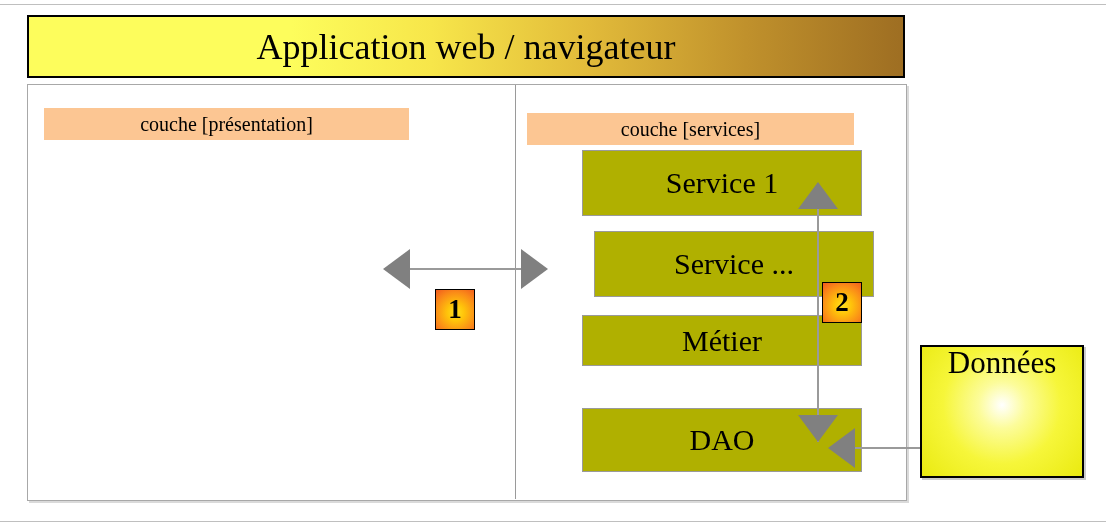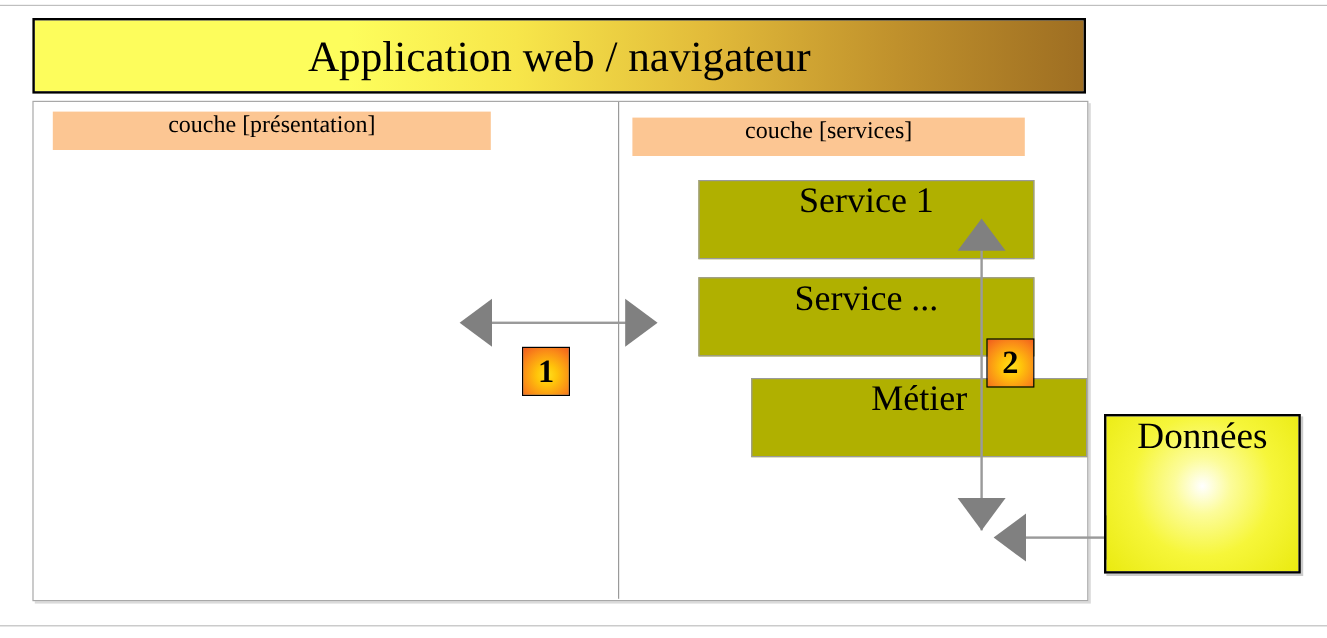--- a/index.html
+++ b/index.html
@@ -75,50 +75,52 @@
     width: 1px; height: 414px;
     background: #9a9a9a;
   }
 
   
   .layer-bar {
     position: absolute;
     height: 32px;
     background: #fcc693;
     display: flex;
-    align-items: flex-start;
-    justify-content: center;
+    align-items: center;
+    justify-content: center;
+    margin-top: 15px;
   }
   .layer-bar span {
     font-size: 20px;
     color: #000000;
     white-space: nowrap;
   }
   #layer-bar-presentation { left: 44px;  top: 93px; width: 365px; }
   #layer-bar-services     { left: 527px; top: 98px; width: 327px; }
 
   
   .svc-box {
     position: absolute;
     left: 582px;
     width: 280px;
     background: #b0b000;
     border: 1px solid #9a9a9a;
     box-sizing: border-box;
     display: flex;
+    align-items: center;
     justify-content: center;
   }
   .svc-box span {
     font-size: 30px;
     color: #000000;
     white-space: nowrap;
   }
   #svc-box-0 { top: 150px; height: 66px; }
-  #svc-box-1 { top: 231px; height: 66px; }
-  #svc-box-2 { top: 315px; height: 66px; margin-left: 44px; }
+  #svc-box-1 { top: 231px; height: 66px; margin-left: 12px; }
+  #svc-box-2 { top: 315px; height: 51px; }
   #svc-box-3 { top: 408px; height: 64px; }
 
   
   .data-box {
     position: absolute;
     left: 920px; top: 345px;
     width: 164px; height: 133px;
     border: 2px solid #000000;
     box-sizing: border-box;
     background: radial-gradient(circle at 50% 45%,
@@ -225,20 +227,23 @@
 
   <div class="svc-box" id="svc-box-0">
     <span>Service 1</span>
   </div>
   <div class="svc-box" id="svc-box-1">
     <span>Service ...</span>
   </div>
   <div class="svc-box" id="svc-box-2">
     <span>Métier</span>
   </div>
+  <div class="svc-box" id="svc-box-3">
+    <span>DAO</span>
+  </div>
 
   <div class="conn-line" id="conn1-line"></div>
   <div class="arrow arrow-left" id="conn1-arrow-l"></div>
   <div class="arrow arrow-right" id="conn1-arrow-r"></div>
 
   <div class="conn-line" id="conn2-line"></div>
   <div class="arrow arrow-up" id="conn2-arrow-u"></div>
   <div class="arrow arrow-down" id="conn2-arrow-d"></div>
 
   <div class="conn-line" id="conn3-line"></div>

